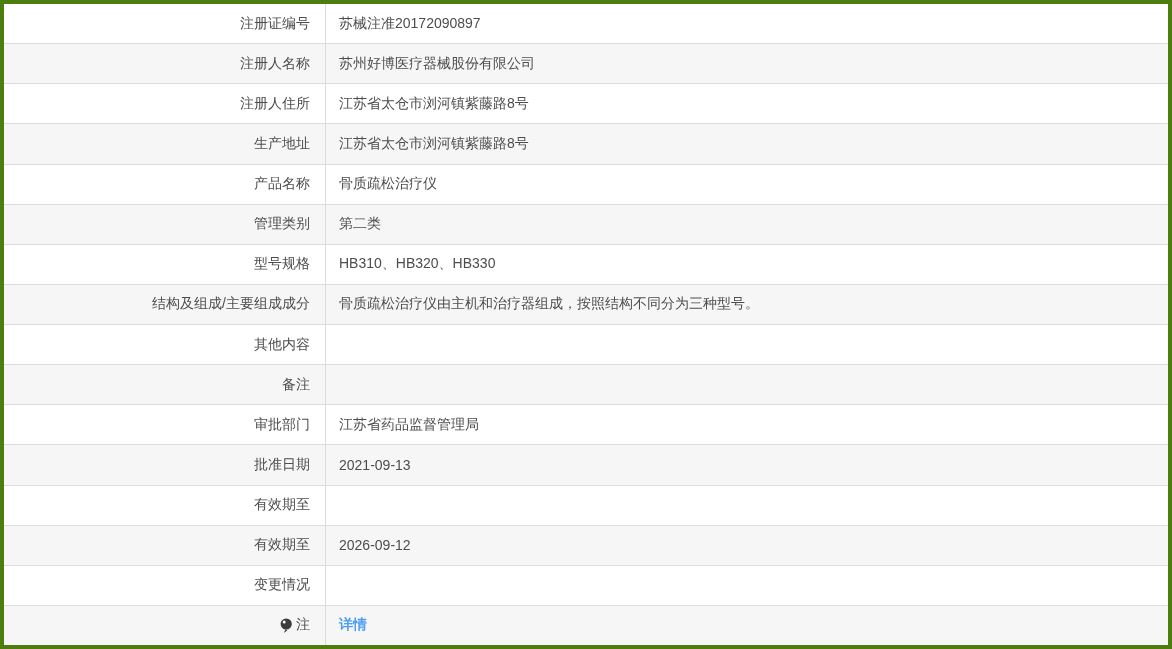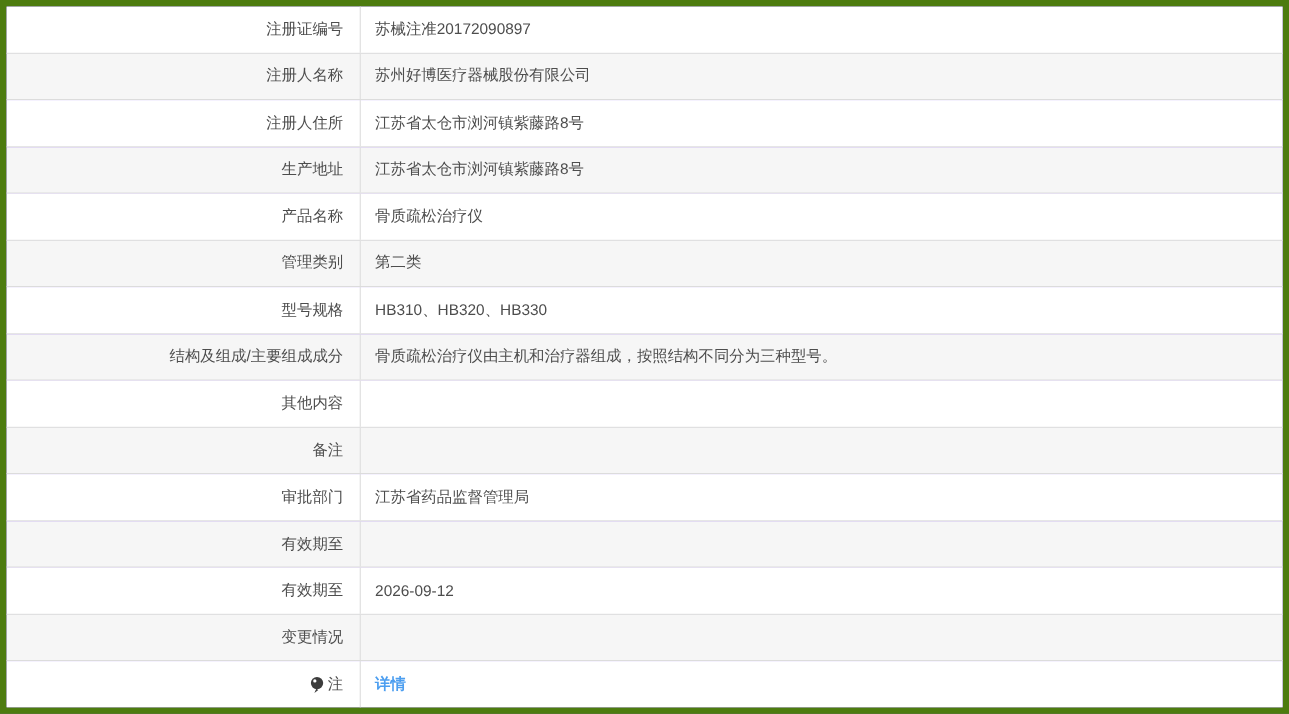--- a/index.html
+++ b/index.html
@@ -1,20 +1,20 @@
 <!DOCTYPE html>
 <html style="--link: #4c9ef0; --alt-bg: #f6f6f6; --border: #dcdcdc; --text: #4d4d4d;"><head>
 <meta charset="utf-8">
 <style>
   html,body{margin:0;padding:0;background:#fff;}
   body{font-family:"Liberation Sans","DejaVu Sans",sans-serif;}
   .reg-table{
     width:1172px;height:649px;box-sizing:border-box;
-    border:6px solid #4d7c0f;
-    display:flex;flex-direction:column;background:#8b5cf6;
+    border:4px solid #4d7c0f;
+    display:flex;flex-direction:column;background:#5eead4;
   }
   .row{
     flex:1;display:flex;box-sizing:border-box;
     border-bottom:1px solid var(--border,#dcdcdc);
     background:#ffffff;
   }
   .row:last-child{border-bottom:none;}
   .row:nth-child(even){background:var(--alt-bg,#f6f6f6);}
   .cell{
     display:flex;align-items:center;box-sizing:border-box;
@@ -128,20 +128,28 @@
 
   <div class="row">
     <div class="cell label">
       <span class="label-text">审批部门</span>
     </div>
     <div class="cell value">
       <span class="value-text">江苏省药品监督管理局</span>
     </div>
   </div>
 
+  <div class="row">
+    <div class="cell label">
+      <span class="label-text">批准日期</span>
+    </div>
+    <div class="cell value">
+      <span class="value-text">2021-09-13</span>
+    </div>
+  </div>
 
   <div class="row">
     <div class="cell label">
       <span class="label-text">有效期至</span>
     </div>
     <div class="cell value">
       <span class="value-text"></span>
     </div>
   </div>
 

